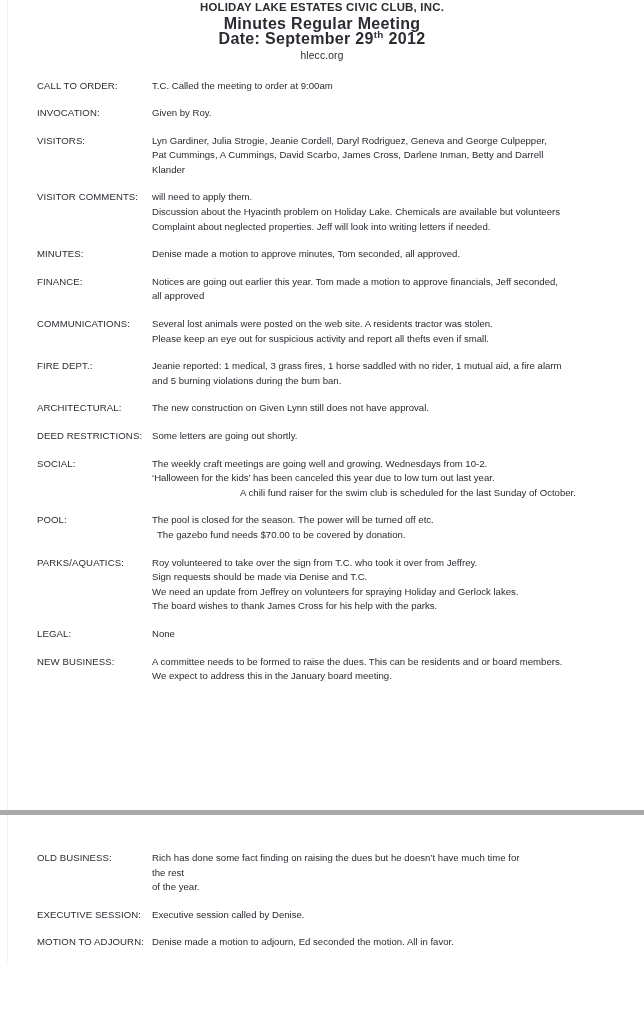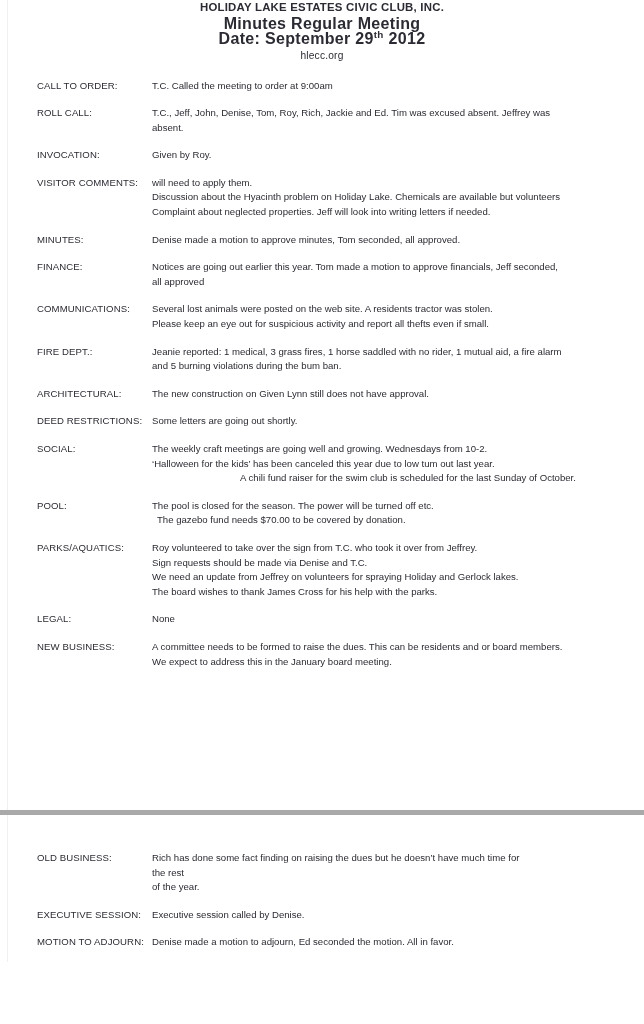--- a/index.html
+++ b/index.html
@@ -128,30 +128,31 @@
   </div>
 
   <div class="minutes">
       <div class="row">
         <div class="row-label">CALL TO ORDER:</div>
         <div class="row-body">
           <p>T.C. Called the meeting to order at 9:00am</p>
         </div>
       </div>
       <div class="row">
-        <div class="row-label">ROLL CALL:</div>
-        <div class="row-body">
-          <p>T.C., Jeff, John, Denise, Tom, Roy, Rich, Jackie and Ed. Tim was excused absent. Jeffrey was</p>
-          <p>absent.</p>
-        </div>
-      </div>
-      <div class="row">
         <div class="row-label">INVOCATION:</div>
         <div class="row-body">
           <p>Given by Roy.</p>
+        </div>
+      </div>
+      <div class="row">
+        <div class="row-label">VISITORS:</div>
+        <div class="row-body">
+          <p>Lyn Gardiner, Julia Strogie, Jeanie Cordell, Daryl Rodriguez, Geneva and George Culpepper,</p>
+          <p>Pat Cummings, A Cummings, David Scarbo, James Cross, Darlene Inman, Betty and Darrell</p>
+          <p>Klander</p>
         </div>
       </div>
       <div class="row">
         <div class="row-label">VISITOR COMMENTS:</div>
         <div class="row-body">
           <p>will need to apply them.</p>
           <p>Discussion  about the Hyacinth problem on Holiday Lake. Chemicals are available but volunteers</p>
           <p>Complaint about neglected properties. Jeff will look into writing letters if needed.</p>
         </div>
       </div>

